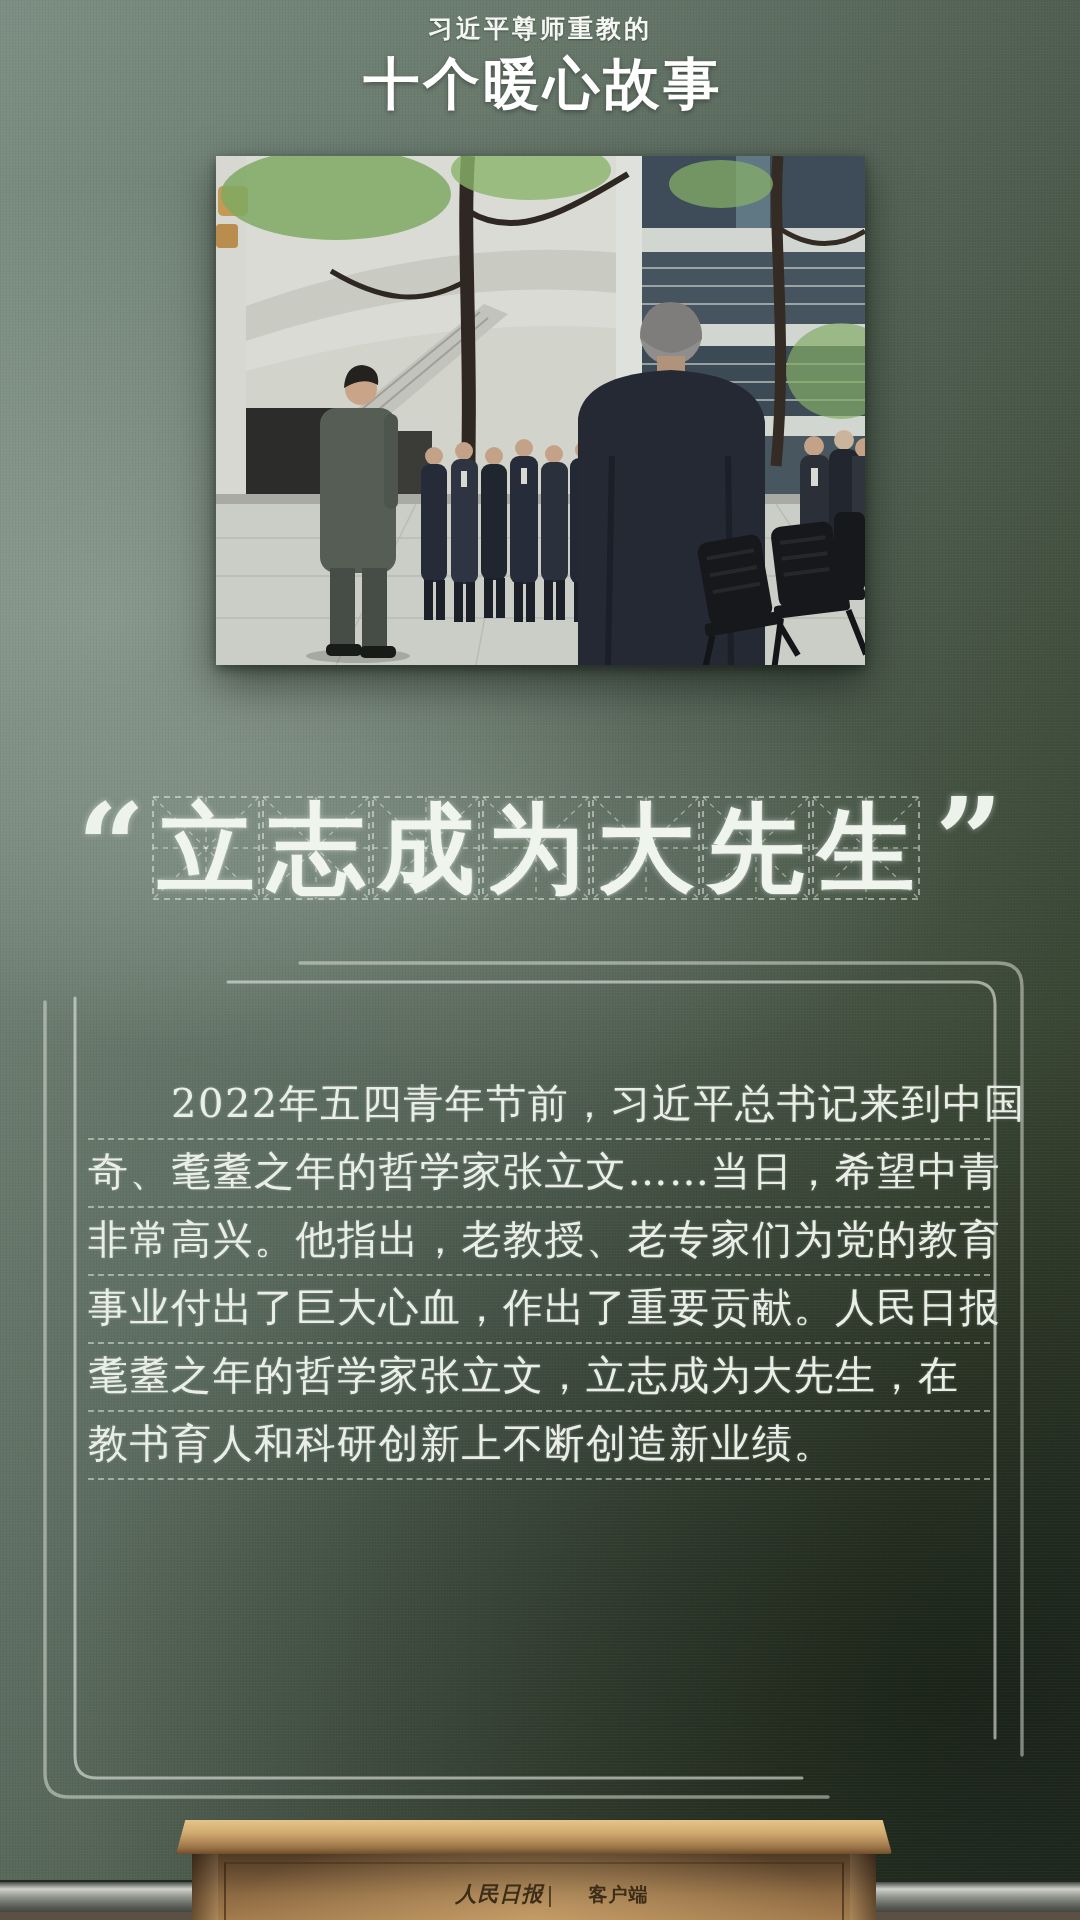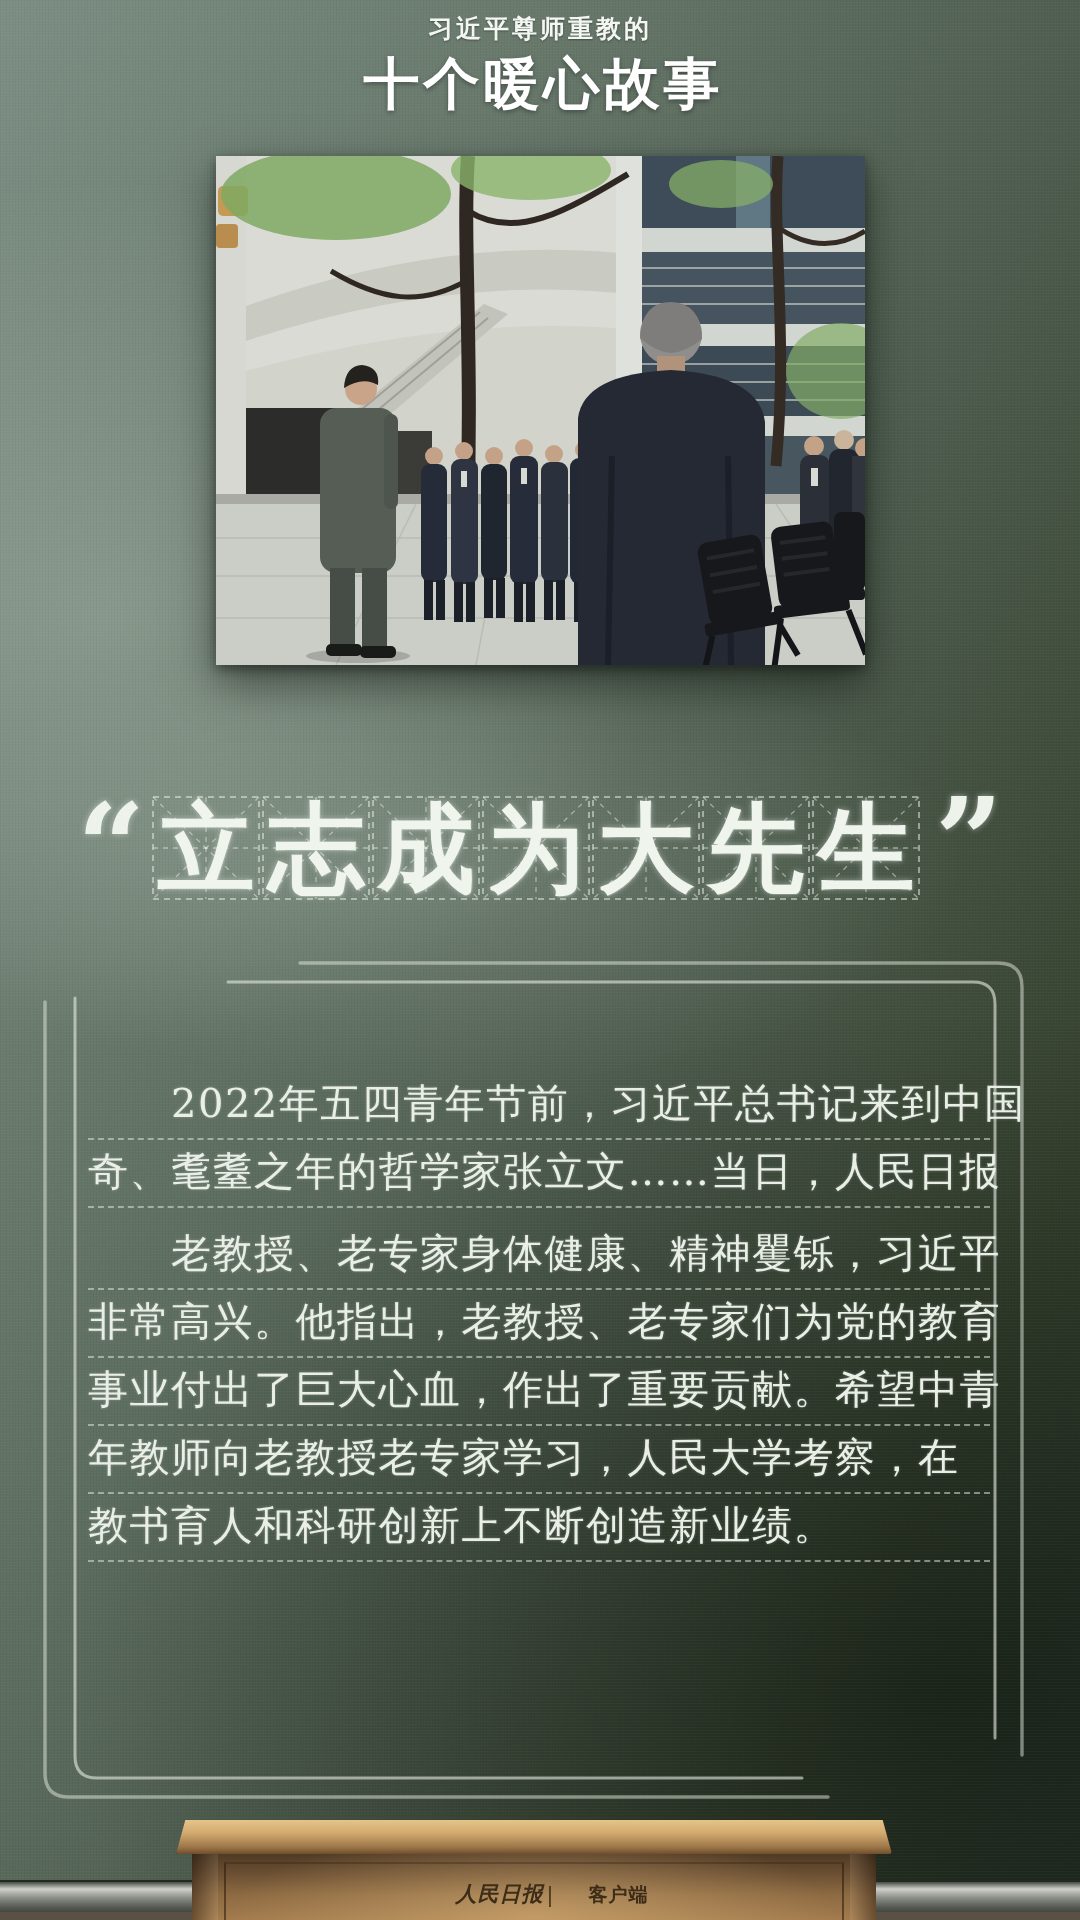--- a/index.html
+++ b/index.html
@@ -296,25 +296,24 @@
     <g fill="none" stroke="#e3e9e0" stroke-linecap="round">
       <path d="M300 963 H998 Q1022 963 1022 987 V1755" stroke-width="3.4" opacity="0.5"></path>
       <path d="M45 1002 V1773 Q45 1797 69 1797 H828" stroke-width="3.4" opacity="0.5"></path>
       <path d="M228 982 H973 Q995 982 995 1004 V1738" stroke-width="3" opacity="0.62"></path>
       <path d="M75 998 V1756 Q75 1778 97 1778 H802" stroke-width="3" opacity="0.62"></path>
     </g>
   </svg>
 
   <main class="article">
     <p class="line">　　2022年五四青年节前，习近平总书记来到中国</p>
-    <p class="line">奇、耄耋之年的哲学家张立文……当日，人民日报</p>
-    <p class="line para-start">　　老教授、老专家身体健康、精神矍铄，习近平</p>
+    <p class="line">奇、耄耋之年的哲学家张立文……当日，希望中青</p>
     <p class="line">非常高兴。他指出，老教授、老专家们为党的教育</p>
-    <p class="line">事业付出了巨大心血，作出了重要贡献。希望中青</p>
-    <p class="line">年教师向老教授老专家学习，人民大学考察，在</p>
+    <p class="line">事业付出了巨大心血，作出了重要贡献。人民日报</p>
+    <p class="line">耄耋之年的哲学家张立文，立志成为大先生，在</p>
     <p class="line">教书育人和科研创新上不断创造新业绩。</p>
   </main>
 
   <div class="rail"></div>
   <div class="rail-base"></div>
 
   <div class="desk-lip"></div>
   <div class="desk-body">
     <div class="desk-panel"></div>
     <div class="brand">

